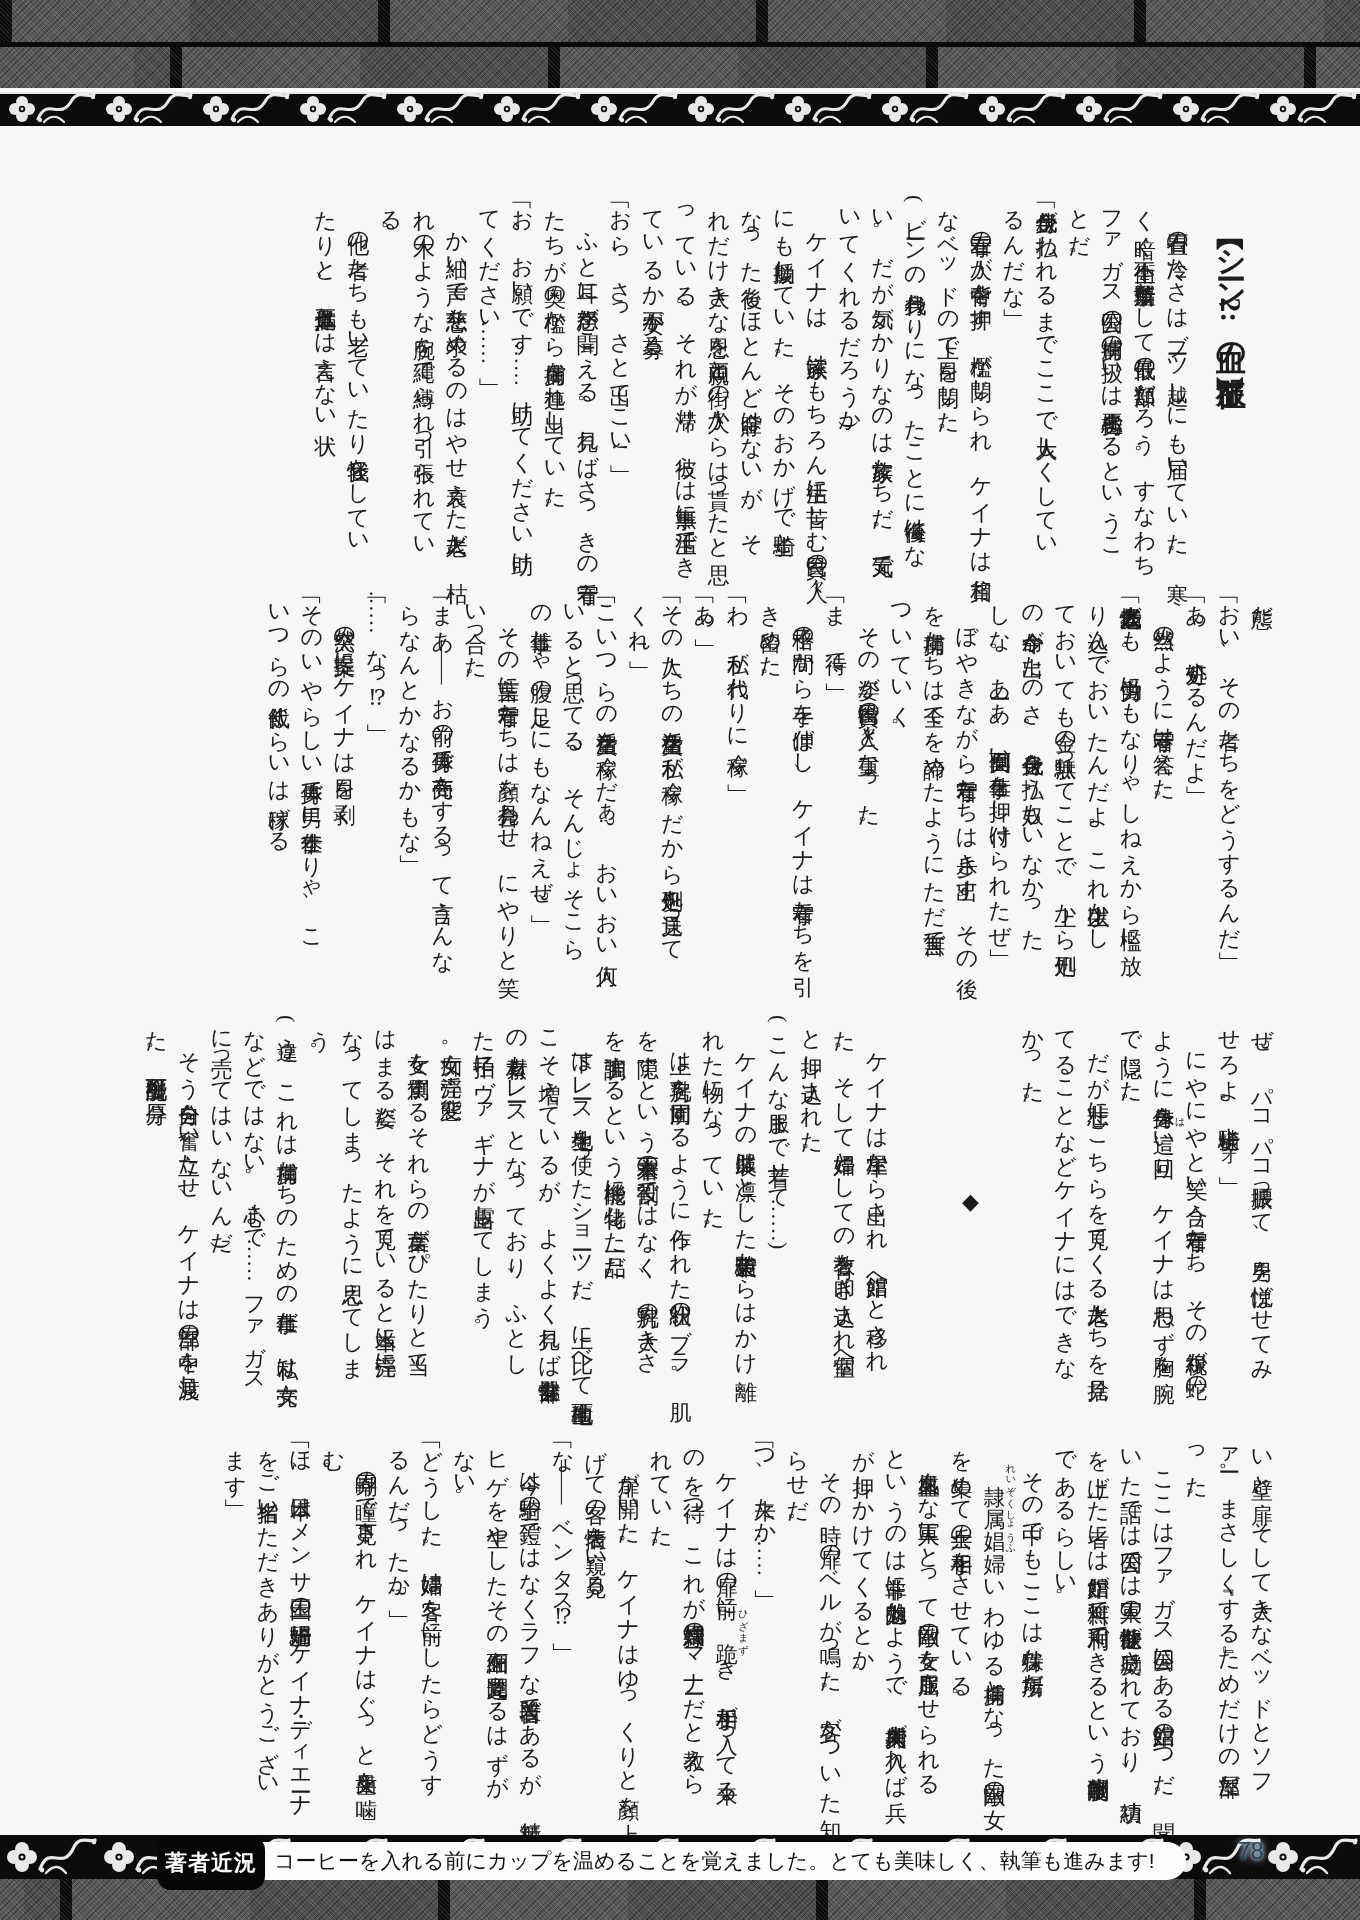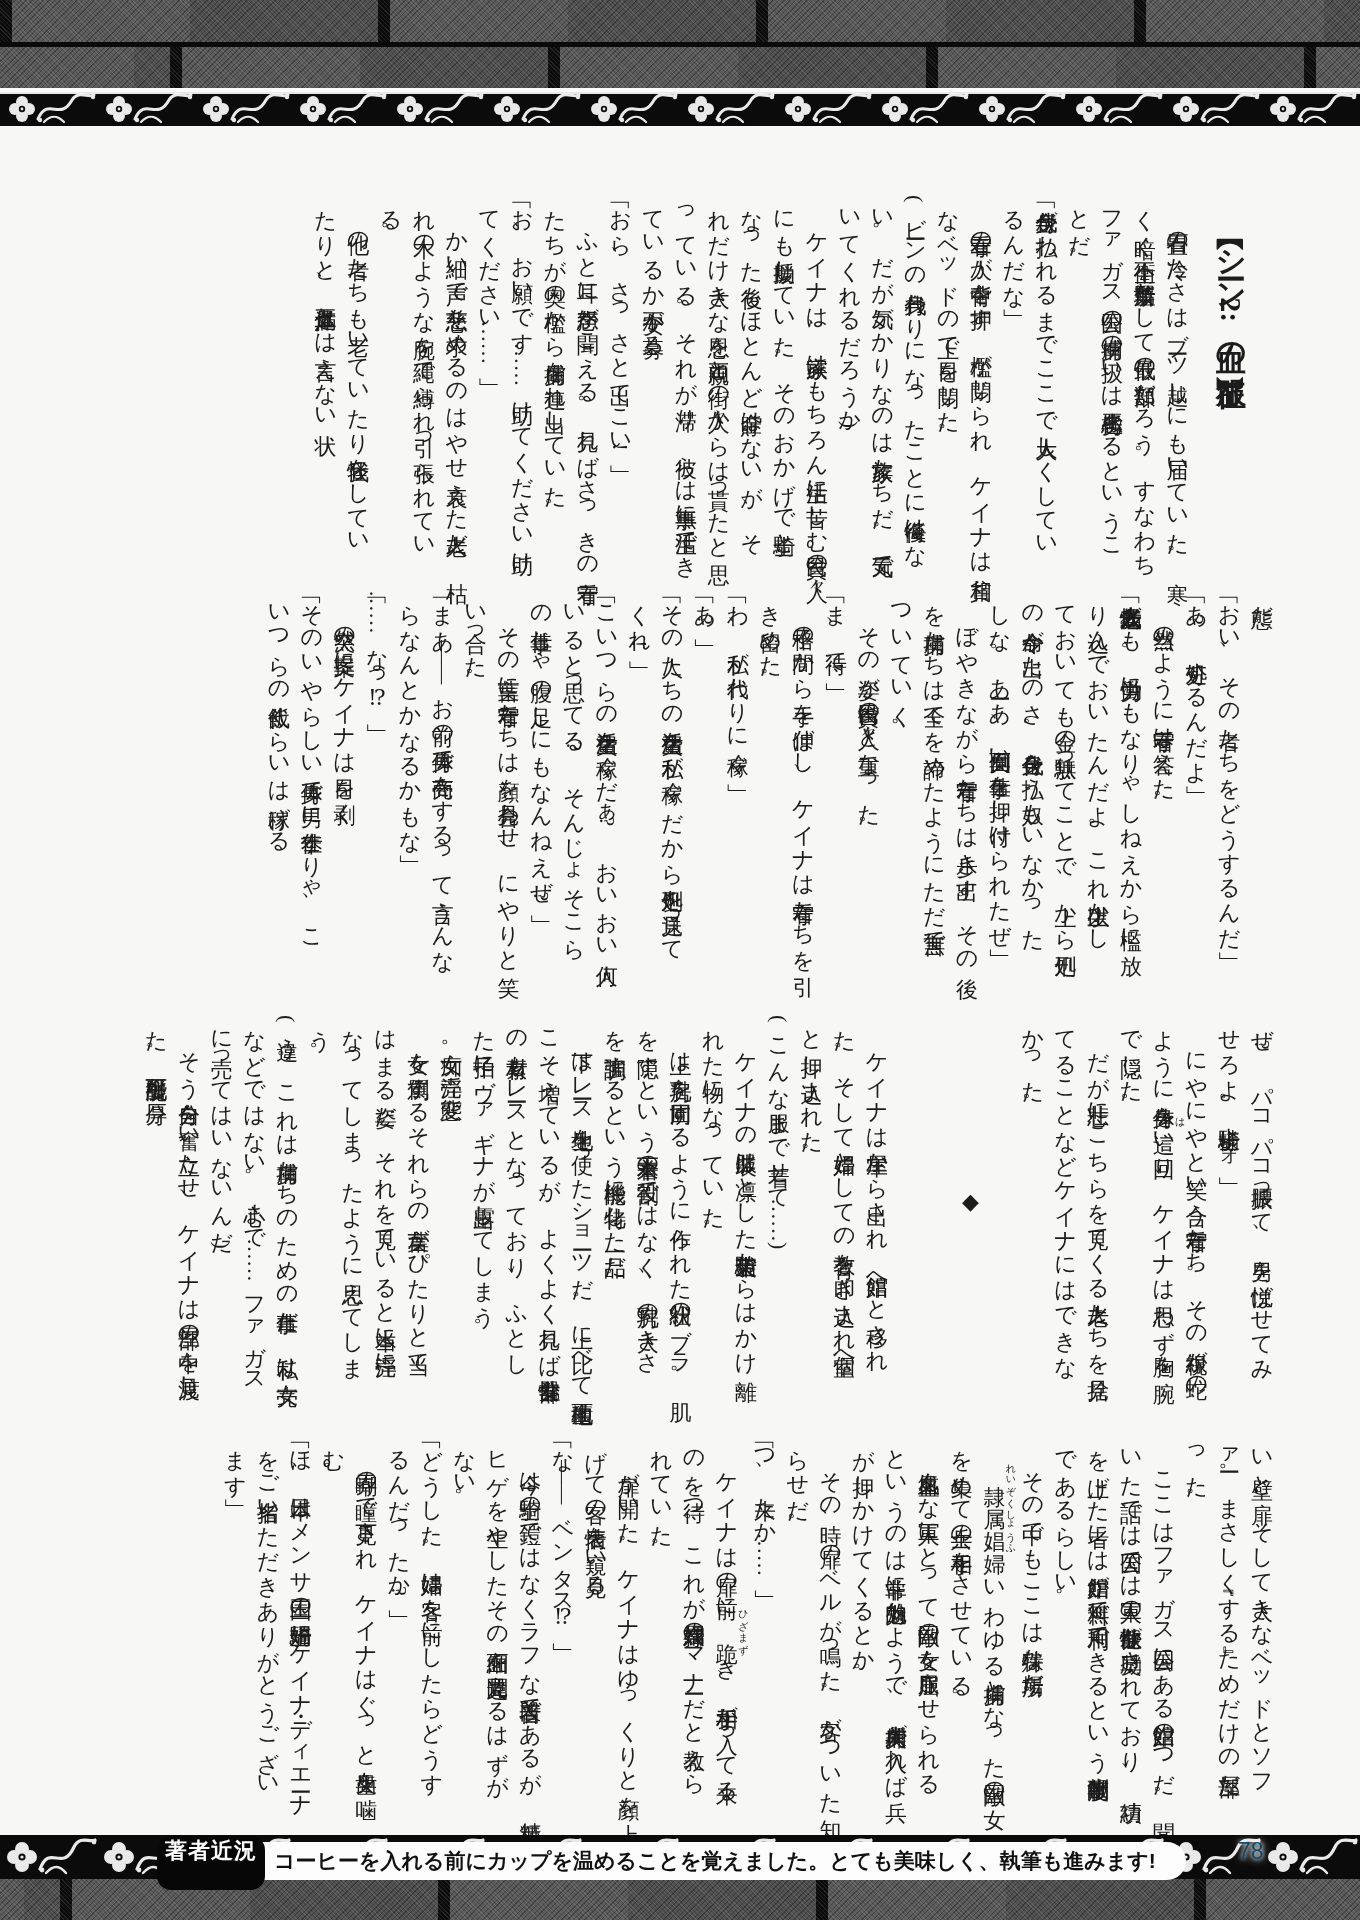--- a/index.html
+++ b/index.html
@@ -33,28 +33,28 @@
                      margin-right:30px;margin-left:20px;line-height:1.15;}
   .band p.center{text-align:center;margin-right:30px;margin-left:60px;}
   .band.b2{margin-top:23px;}
   .band.b3{margin-top:53px;}
   .band.b4{margin-top:48px;}
   ruby rt{font-size:10px;}
 
   
   .footer{position:absolute;left:0;right:0;bottom:0;height:85px;}
   .author-label{position:absolute;left:157px;top:1px;width:108px;height:54px;z-index:3;
-                background:#070707;border-radius:14px;display:flex;justify-content:center;
+                background:#070707;border-radius:14px;display:flex;align-items:center;justify-content:center;
                 color:#ffffff;font-family:"Liberation Sans","DejaVu Sans",sans-serif;
                 font-weight:bold;font-size:22px;letter-spacing:1px;}
   .author-strip{position:absolute;left:258px;top:7px;width:928px;height:38px;z-index:2;
                 background:#fdfdfd;border-radius:4px 19px 19px 4px;
                 display:flex;align-items:center;box-sizing:border-box;padding-left:16px;
                 font-family:"Liberation Sans","DejaVu Sans",sans-serif;
-                font-weight:bold;font-size:21px;color:#111;}
+                font-weight:normal;font-size:21px;color:#111;}
   .page-number{position:absolute;left:1238px;top:3px;z-index:2;color:#0c4a6e;
                font-family:"Liberation Sans","DejaVu Sans",sans-serif;font-size:23px;
                text-shadow:0 0 10px #ffffff,0 0 4px #ffffff;}
 </style>
 </head>
 <body>
 
 <div class="page">
 
   <div class="brick-band">

